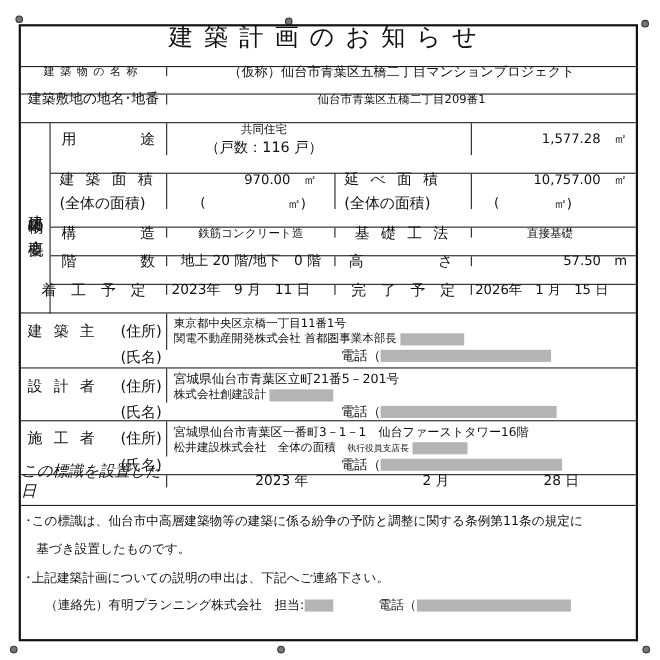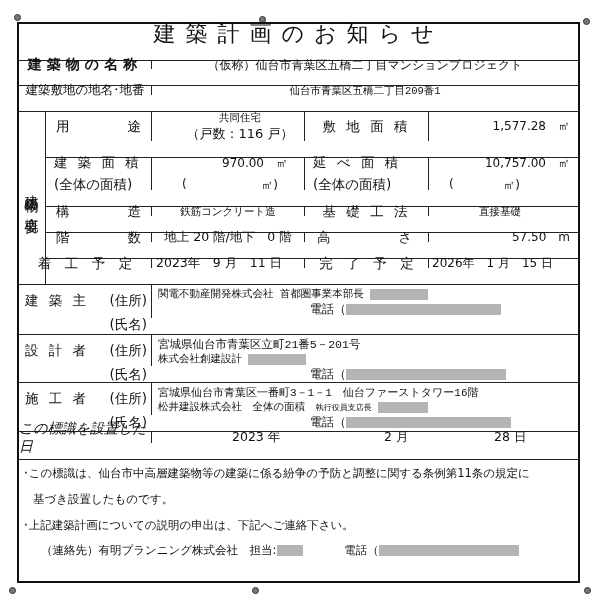--- a/index.html
+++ b/index.html
@@ -11,21 +11,21 @@
            border: 2px solid #111; box-sizing: border-box; }
   .row { position: absolute; left: 0; right: 0; border-bottom: 1px solid #222; box-sizing: border-box; }
   .cell { position: absolute; top: 0; bottom: 16px; box-sizing: border-box; display: flex;
           align-items: center; }
   .vline { border-left: 1px solid #222; }
   .title { font-size: 22px; letter-spacing: 10px; justify-content: center; width: 100%; }
   .lbl { font-size: 13.5px; }
   .spread { justify-content: space-between; padding: 0 10px; }
   .center { justify-content: center; }
   .val { font-size: 12px; }
-  .val-sm { font-size: 10.5px; font-family: Liberation Mono, monospace; }
+  .val-sm { font-size: 10.5px; }
   .redact { display: inline-block; background: #b4b4b4; height: 11px; vertical-align: middle; }
   .stack { flex-direction: column; align-items: stretch; justify-content: center; }
   .vert { writing-mode: vertical-rl; text-orientation: upright; font-size: 14px; letter-spacing: 2px;
           justify-content: center; align-items: center; }
   .note { position: absolute; left: 4px; font-size: 11.5px; }
 </style>
 </head>
 <body>
 
 <div class="screw" style="left:14px;top:14px;"></div>
@@ -35,41 +35,40 @@
 <div class="screw" style="left:252px;top:587px;"></div>
 <div class="screw" style="left:584px;top:587px;"></div>
 
 <div class="board">
 
   <div class="row" style="top:0;height:37px;">
     <div class="cell title" style="left:0;right:0;">建築計画のお知らせ</div>
   </div>
 
   <div class="row" style="top:37px;height:25px;">
-    <div class="cell lbl center" style="left:0;width:132px;letter-spacing:5px;font-size:14px;font-weight:bold;">建築物の名称</div>
+    <div class="cell lbl center" style="left:0;width:132px;letter-spacing:5px;font-size:10px;">建築物の名称</div>
     <div class="cell vline val center" style="left:132px;right:0;">（仮称）仙台市青葉区五橋二丁目マンションプロジェクト</div>
   </div>
 
   <div class="row" style="top:62px;height:26px;">
     <div class="cell lbl center" style="left:0;width:132px;font-size:12.5px;">建築敷地の地名･地番</div>
     <div class="cell vline val-sm center" style="left:132px;right:0;">仙台市青葉区五橋二丁目209番1</div>
   </div>
 
   <div class="cell vert" style="left:0;top:88px;height:173px;width:27px;bottom:auto;border-right:1px solid #222;">建築物の概要・</div>
 
   <div class="row" style="top:88px;left:27px;height:46px;">
     <div class="cell lbl spread" style="left:0;width:105px;">
       <span>用</span>
       <span>途</span>
     </div>
     <div class="cell vline stack" style="left:105px;width:153px;text-align:center;padding-left:24px;">
       <span class="val-sm">共同住宅</span>
       <span class="val" style="font-size:13px;">（戸数：116 戸）</span>
     </div>
-    <div class="cell vline lbl center" style="left:258px;width:124px;letter-spacing:3px;">敷 地 面 積</div>
     <div class="cell vline val" style="left:382px;right:0;justify-content:flex-end;padding-right:8px;">1,577.28　㎡</div>
   </div>
 
   <div class="row" style="top:134px;left:27px;height:49px;">
     <div class="cell lbl stack" style="left:0;width:105px;padding-left:8px;">
       <span style="letter-spacing:3px;">建 築 面 積</span>
       <span style="margin-top:4px;">(全体の面積)</span>
     </div>
     <div class="cell vline stack val" style="left:105px;width:153px;padding:0 16px;">
       <span style="text-align:right;">970.00　㎡</span>
@@ -123,20 +122,21 @@
 
   <div class="row" style="top:261px;height:50px;">
     <div class="cell lbl" style="left:0;width:132px;align-items:flex-start;padding:7px 4px 0 6px;">
       <span style="letter-spacing:3px;flex:1;">建 築 主</span>
       <span style="display:flex;flex-direction:column;align-items:flex-end;">
         <span>(住所)</span>
         <span style="margin-top:6px;">(氏名)</span>
       </span>
     </div>
     <div class="cell vline val-sm stack" style="left:132px;right:0;padding:2px 6px;justify-content:flex-start;">
+      <span>東京都中央区京橋一丁目11番1号</span>
       <span><span>関電不動産開発株式会社 首都圏事業本部長</span> <span class="redact" style="width:58px;"></span></span>
       <span style="padding-left:152px;font-size:12px;"><span>電話（</span><span class="redact" style="width:155px;"></span></span>
     </div>
   </div>
 
   <div class="row" style="top:311px;height:48px;">
     <div class="cell lbl" style="left:0;width:132px;align-items:flex-start;padding:7px 4px 0 6px;">
       <span style="letter-spacing:3px;flex:1;">設 計 者</span>
       <span style="display:flex;flex-direction:column;align-items:flex-end;">
         <span>(住所)</span>

